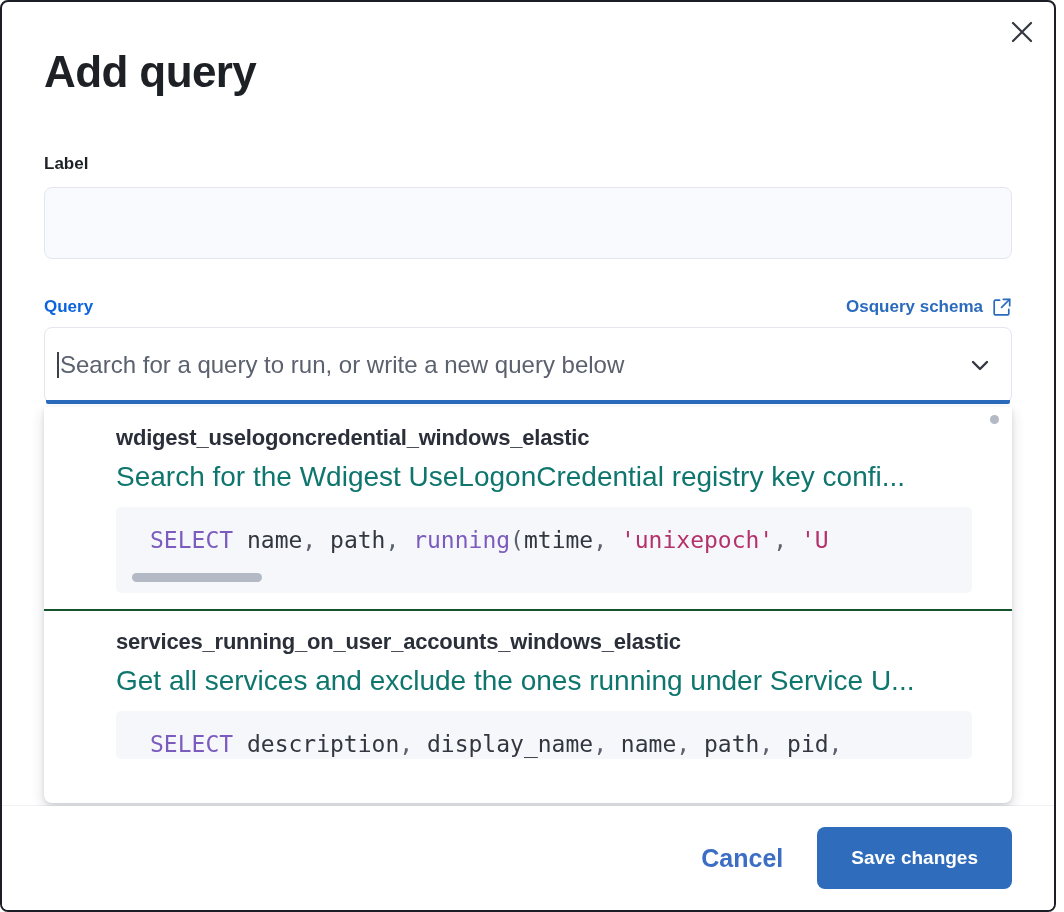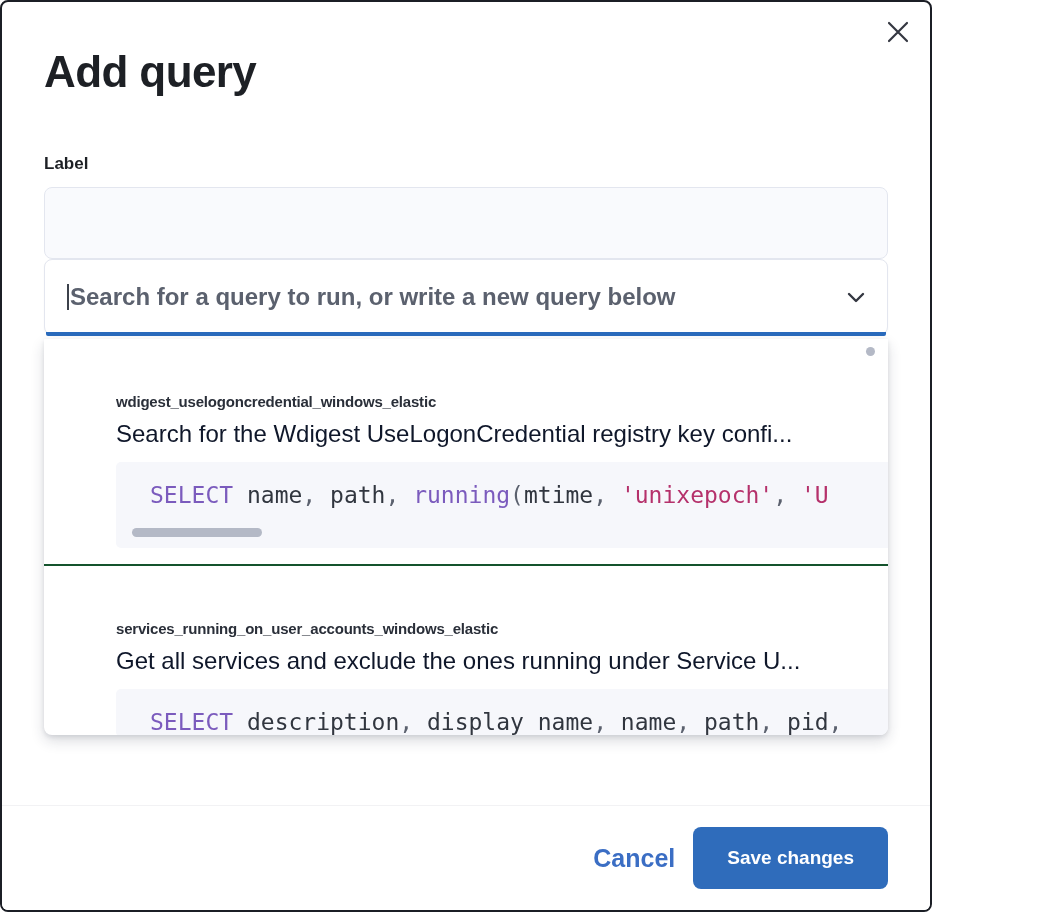--- a/index.html
+++ b/index.html
@@ -9,21 +9,21 @@
   }
   body {
     width: 1064px;
     height: 912px;
     font-family: "Liberation Sans", sans-serif;
     overflow: hidden;
   }
 
   .modal-frame {
     position: relative;
-    width: 932px;
+    width: 1056px;
     height: 912px;
     box-sizing: border-box;
     background: #ffffff;
     border: 2px solid #1b1e25;
     border-radius: 8px;
     overflow: hidden;
   }
 
   
   .close-btn {
@@ -115,23 +115,22 @@
   .combo-box {
     position: relative;
     width: 100%;
     box-sizing: border-box;
     height: 76px;
     border-radius: 8px;
     border: 1px solid #e3e6ef;
     background: #ffffff;
     display: flex;
     align-items: center;
-    padding: 0 16px 0 22px;
+    padding: 0 16px 0 12px;
     box-shadow: 0 1px 2px rgba(30,40,60,0.04);
-    font-weight: bold;
   }
   .combo-caret {
     width: 2px;
     height: 26px;
     background: #3c414b;
     margin-right: 1px;
   }
   .combo-placeholder {
     flex: 1;
     font-size: 24px;
@@ -177,29 +176,28 @@
     height: 9px;
     border-radius: 50%;
     background: #b4b9c6;
   }
   .option {
     padding: 18px 0 0 72px;
     position: relative;
   }
   .option + .option { border-top: 2px solid #14532d; }
   .option-title {
-    font-size: 15px;
+    font-size: 22px;
     font-weight: 700;
     color: #2a2f39;
     letter-spacing: -0.2px;
-    margin-top: 36px;
   }
   .option-desc {
-    font-size: 24px;
-    color: #0f172a;
+    font-size: 28px;
+    color: #0f766e;
     margin-top: 10px;
     white-space: nowrap;
     overflow: hidden;
   }
   .code-block {
     position: relative;
     margin-top: 14px;
     margin-bottom: 16px;
     width: 856px;
     background: #f6f7fb;
@@ -234,21 +232,21 @@
   
   .modal-footer {
     position: absolute;
     left: 0;
     right: 0;
     bottom: 0;
     height: 104px;
     display: flex;
     align-items: center;
     justify-content: flex-end;
-    gap: 12px;
+    gap: 28px;
     padding: 0 42px;
     box-sizing: border-box;
     background: #ffffff;
     box-shadow: 0 -1px 0 rgba(30,40,60,0.06);
   }
   .btn-cancel {
     background: transparent;
     border: none;
     font-family: "Liberation Sans", sans-serif;
     font-size: 25px;
@@ -285,20 +283,33 @@
 
   <div class="modal-header">
     <h1 class="modal-title">Add query</h1>
   </div>
 
   <div class="modal-body">
 
     <div class="field-label">Label</div>
     <input class="label-input" type="text" placeholder="" style="">
 
+    <div class="query-row">
+      <span class="query-label">Query</span>
+      <span class="schema-link">
+        <span>Osquery schema</span>
+        <span>
+          <svg width="20" height="20" viewBox="0 0 20 20" fill="none">
+            <path d="M7.6 3.2 H3.3 A1.1 1.1 0 0 0 2.2 4.3 V16.7 A1.1 1.1 0 0 0 3.3 17.8 H15.7 A1.1 1.1 0 0 0 16.8 16.7 V12.4" stroke="#2a6bbd" stroke-width="1.7" stroke-linecap="round" stroke-linejoin="round"></path>
+            <path d="M11.3 2.3 H17.7 V8.7" stroke="#2a6bbd" stroke-width="1.7" stroke-linecap="round" stroke-linejoin="round"></path>
+            <path d="M17.5 2.5 L9.6 10.4" stroke="#2a6bbd" stroke-width="1.7" stroke-linecap="round"></path>
+          </svg>
+        </span>
+      </span>
+    </div>
 
     <div class="combo-wrap">
       <div class="combo-box">
         <span class="combo-caret"></span>
         <span class="combo-placeholder">Search for a query to run, or write a new query below</span>
         <span class="combo-chevron">
           <svg width="28" height="28" viewBox="0 0 28 28" fill="none">
             <path d="M7 11 L14 18 L21 11" stroke="#343741" stroke-width="2.4" stroke-linecap="round" stroke-linejoin="round"></path>
           </svg>
         </span>

